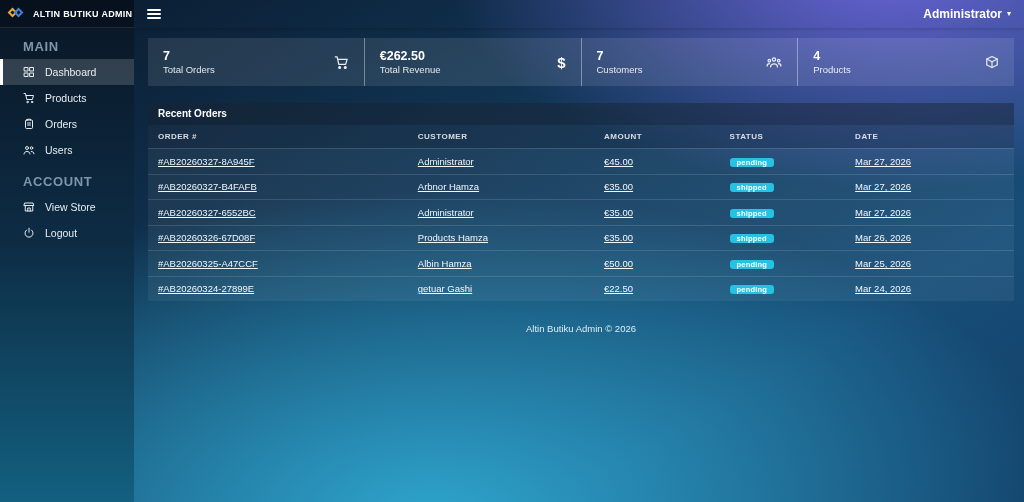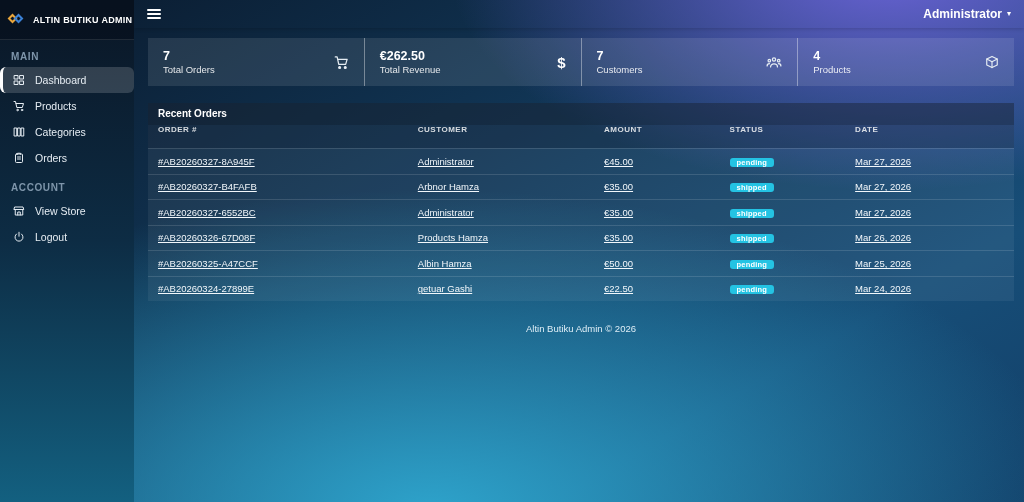--- a/index.html
+++ b/index.html
@@ -8,30 +8,30 @@
     font-family:"Liberation Sans","DejaVu Sans",sans-serif;
     color:#fff;
     background:
       radial-gradient(760px 380px at 87% -6%, #6a63d6 0%, rgba(106,99,214,0) 58%),
       radial-gradient(1050px 520px at 42% 102%, rgba(47,168,208,0.95) 0%, rgba(47,168,208,0) 62%),
       linear-gradient(150deg, #0a1a2d 0%, #123a5c 45%, #174e78 75%, #123f68 100%);
   }
   
   .sidebar { position:fixed; left:0; top:0; bottom:0; width:134px;
     background:linear-gradient(180deg,#0a1625 0%,#0d2c44 48%,#136080 100%); z-index:3; }
-  .logo-row { height:40px; display:flex; align-items:center; gap:7px; padding:0 9px;
+  .logo-row { height:28px; display:flex; align-items:center; gap:7px; padding:0 9px;
     background:rgba(4,12,22,0.45); border-bottom:1px solid rgba(255,255,255,0.10); }
   .logo-mark { position:relative; width:17px; height:13px; flex:0 0 auto; }
   .logo-mark i { position:absolute; top:2px; width:7px; height:7px; border-width:2px; border-style:solid; transform:rotate(45deg); }
   .logo-mark i.gold { left:0; border-color:#e9a63c; }
   .logo-mark i.blue { left:6px; border-color:#3b82d8; }
   .logo-text { font-size:9px; font-weight:700; letter-spacing:0.3px; white-space:nowrap; }
-  .section-label { padding:11px 11px 5px; font-size:10px; font-weight:700; letter-spacing:0.6px; color:#7e95aa; }
-  .nav-item { height:26px; display:flex; align-items:center; gap:10px; padding:0 10px;
-    font-size:10.5px; color:#e6edf3; border-left:3px solid transparent; cursor:pointer;border-radius:6px; }
+  .section-label { padding:11px 23px 5px; font-size:13px; font-weight:700; letter-spacing:0.6px; color:#7e95aa; }
+  .nav-item { height:26px; display:flex; align-items:center; gap:10px; padding:0 20px;
+    font-size:10.5px; color:#e6edf3; border-left:3px solid transparent; cursor:pointer; }
   .nav-item.active { background:rgba(255,255,255,0.16); border-left-color:#ffffff; }
   .nav-item svg { flex:0 0 auto; }
   .icn { stroke:#e6edf3; fill:none; stroke-width:2; stroke-linecap:round; stroke-linejoin:round; }
   
   .topbar { position:fixed; left:134px; right:0; top:0; height:28px; display:flex; align-items:center;
     padding:0 13px; z-index:2; box-shadow:0 1px 4px rgba(0,0,0,0.18); }
   .hamburger { width:14px; display:flex; flex-direction:column; gap:2px; cursor:pointer; }
   .hamburger b { height:2px; background:#fff; border-radius:1px; }
   .user-menu { margin-left:auto; display:flex; align-items:center; gap:5px; font-size:12px; font-weight:700; cursor:pointer; }
   .caret { font-size:8px; line-height:1; }
@@ -41,21 +41,21 @@
   .stat-card { flex:1; height:48px; background:rgba(255,255,255,0.10); display:flex; align-items:center; padding:0 15px; }
   .stat-card + .stat-card { border-left:1px solid rgba(255,255,255,0.38); }
   .stat-value { font-size:12.5px; font-weight:700; line-height:1.25; }
   .stat-label { font-size:9.5px; color:rgba(255,255,255,0.88); }
   .stat-icon { margin-left:auto; display:flex; align-items:center; }
   .dollar-glyph { font-size:15px; font-weight:700; }
   
   .panel { margin-top:17px; background:rgba(255,255,255,0.06); }
   .panel-title { height:22px; line-height:22px; padding:0 10px; background:rgba(6,16,32,0.42);
     font-size:10px; font-weight:700; }
-  .thead { display:flex; height:23px; background:rgba(10,26,48,0.28);
+  .thead { display:flex; height:23px; align-items:center; background:rgba(10,26,48,0.28);
     font-size:8px; font-weight:700; letter-spacing:0.5px; color:rgba(255,255,255,0.82); }
   .trow { display:flex; height:25.5px; align-items:center; font-size:9.5px;
     border-top:1px solid rgba(255,255,255,0.13); color:#f2f7fb;text-decoration:underline; }
   .c { padding:0 10px; overflow:hidden; white-space:nowrap; }
   .c-order { width:30%; } .c-cust { width:21.5%; } .c-amt { width:14.5%; }
   .c-status { width:14.5%; } .c-date { width:19.5%; }
   .badge { display:inline-block; background:#24c3e3; color:#fff; font-size:7.5px; font-weight:700;
     padding:0 7px; border-radius:3px; letter-spacing:0.2px; }
   .footer { margin-top:22px; text-align:center; font-size:9.5px; color:rgba(238,249,255,0.92); }
 </style>
@@ -85,33 +85,34 @@
   <div class="nav-item">
     <svg class="icn" width="12" height="12" viewBox="0 0 24 24">
         <circle cx="9" cy="20" r="1.5"></circle>
         <circle cx="18" cy="20" r="1.5"></circle>
         <path d="M2 3h3l2.6 12h11L21 7H6"></path>
       </svg>
     <span>Products</span>
   </div>
   <div class="nav-item">
     <svg class="icn" width="12" height="12" viewBox="0 0 24 24">
-        <rect x="3" y="4" width="4.5" height="16"></rect>
-        <rect x="10" y="4" width="4.5" height="16"></rect>
-        <rect x="17" y="4" width="4.5" height="16"></rect>
-      </svg>
-    <span>Categories</span>
-  </div>
-  <div class="nav-item">
-    <svg class="icn" width="12" height="12" viewBox="0 0 24 24">
         <rect x="5" y="4" width="14" height="17" rx="2"></rect>
         <path d="M9 4.5V2.5h6v2"></path>
         <path d="M9 10h6M9 14h6"></path>
       </svg>
     <span>Orders</span>
+  </div>
+  <div class="nav-item">
+    <svg class="icn" width="12" height="12" viewBox="0 0 24 24">
+        <circle cx="8" cy="8" r="3"></circle>
+        <path d="M2 20c0-3.3 2.7-5 6-5s6 1.7 6 5"></path>
+        <circle cx="17" cy="8" r="2.5"></circle>
+        <path d="M16.5 15c3 0 5.5 1.6 5.5 4.6"></path>
+      </svg>
+    <span>Users</span>
   </div>
 
   <div class="section-label">ACCOUNT</div>
 
   <div class="nav-item">
     <svg class="icn" width="12" height="12" viewBox="0 0 24 24">
         <path d="M4 4h16l1.5 5H2.5z"></path>
         <path d="M4.5 9v11h15V9"></path>
         <path d="M9.5 20v-6h5v6"></path>
       </svg>

